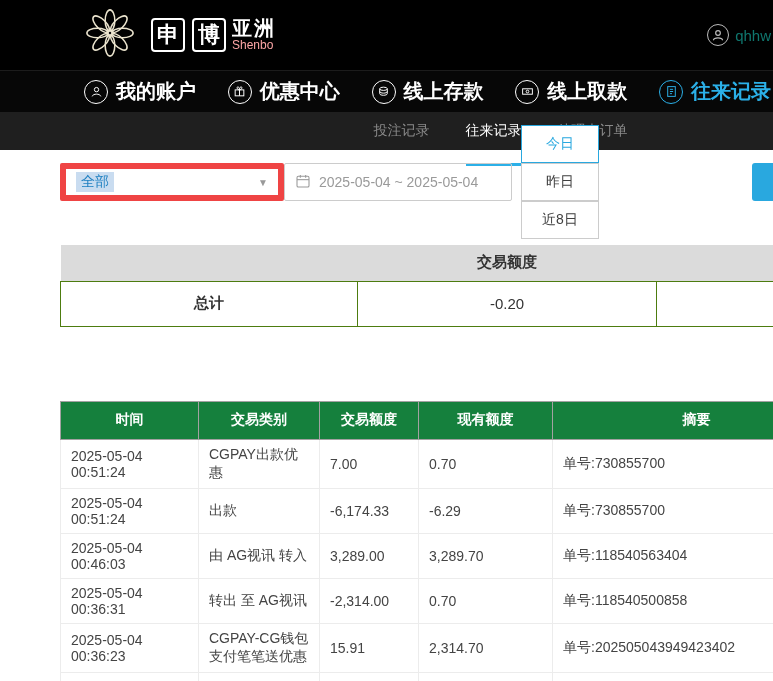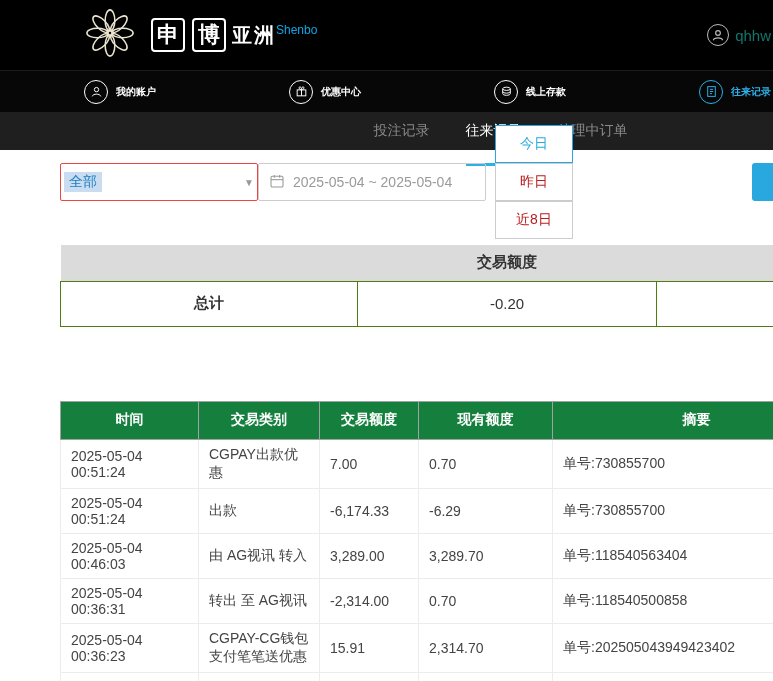--- a/index.html
+++ b/index.html
@@ -7,53 +7,53 @@
   body { font-family:"Liberation Sans","DejaVu Sans",sans-serif; }
   .page { position:relative; width:773px; height:681px; overflow:hidden; background:#fff; }
 
   
   .header { height:70px; background:#000; display:flex; align-items:center; position:relative; }
   .logo { display:flex; align-items:center; margin-left:84px; }
   .flower { margin-right:8px; }
   .char-box { width:34px; height:34px; border:2px solid #fff; border-radius:4px; color:#fff;
               font-size:22px; font-weight:bold; display:flex; align-items:center; justify-content:center;
               margin-left:7px; }
-  .brand-col { margin-left:6px; color:#fff; display:flex; line-height:1.1; }
+  .brand-col { margin-left:6px; color:#fff; display:flex; flex-direction:column; line-height:1.1; }
   .brand-region { font-size:20px; font-weight:bold; letter-spacing:2px; }
-  .brand-en { font-size:12px; color:#0ea5e9; }
+  .brand-en { font-size:12px; color:#fca5a5; }
   .user-area { position:absolute; right:2px; top:24px; display:flex; align-items:center; gap:6px; color:#0f766e; }
   .user-circle { width:22px; height:22px; border:1.5px solid #bbb; border-radius:50%;
                  display:flex; align-items:center; justify-content:center; color:#bbb; }
   .user-name { font-size:15px; white-space:nowrap; }
 
   
   .nav { height:42px; background:#070707; border-top:1px solid #1c1c1c; display:flex; align-items:center;
          justify-content:space-between; padding:0 2px 0 84px; }
-  .nav-item { display:flex; align-items:center; gap:8px; color:#fff; font-size:10px; font-weight:bold; cursor:pointer; }
+  .nav-item { display:flex; align-items:center; gap:8px; color:#fff; font-size:20px; font-weight:bold; cursor:pointer; }
   .nav-item.active { color:#2bb0e8; }
   .nav-icon { width:24px; height:24px; border:1.5px solid currentColor; border-radius:50%; flex:0 0 auto;
               display:flex; align-items:center; justify-content:center; }
   .nav-icon svg { stroke:currentColor; fill:none; stroke-width:1.8; }
 
   
   .subnav { height:38px; background:#1f1f1f; display:flex; justify-content:center; gap:36px; padding-left:228px; }
   .subtab { height:54px; line-height:36px; font-size:14px; color:#8a8a8a; cursor:pointer; border-bottom:3px solid transparent; }
   .subtab.active { color:#fff; border-bottom-color:#2bb0e8; }
 
   
   .filters { display:flex; align-items:center; margin:13px 0 0 60px; height:38px; }
-  .select-box { width:198px; height:38px; border:1px solid #ef4444; border-radius:2px; background:#fff;
-                display:flex; align-items:center; padding:0 3px; cursor:pointer; }
+  .select-box { width:224px; height:38px; border:6px solid #ef4444; border-radius:2px; background:#fff;
+                display:flex; align-items:center; padding:0 10px; cursor:pointer; }
   .select-value { background:#c9dcf0; color:#1d7fc0; font-size:14px; padding:1px 5px; }
   .caret { margin-left:auto; color:#999; font-size:10px; }
   .date-box { width:228px; height:38px; border:1px solid #ccc; border-radius:2px; 
               display:flex; align-items:center; gap:8px; padding:0 10px; color:#9a9a9a; font-size:14px; cursor:pointer; }
   .date-box svg { stroke:#999; fill:none; stroke-width:1.6; }
   .btn-group { display:flex; margin-left:10px;flex-direction:column; }
-  .quick-btn { width:78px; height:38px; border:1px solid #ccc; background:#fff; color:#b91c1c; font-size:14px;
+  .quick-btn { width:78px; height:38px; border:1px solid #ccc; background:#fff; color:#404040; font-size:14px;
                display:flex; align-items:center; justify-content:center; margin-left:-1px; cursor:pointer; }
   .quick-btn.active { border-color:#29a8df; color:#29a8df; position:relative; z-index:1; }
   .search-btn { position:absolute; right:0; top:163px; width:21px; height:38px; background:#29a8df;
                 border:none; border-radius:3px 0 0 3px; cursor:pointer; }
 
   
   .summary-table { width:713px; margin:44px 0 0 60px; border-collapse:collapse; table-layout:fixed;
                    font-size:15px; color:#333; }
   .summary-table thead td { background:#dbdbdb; height:36px; text-align:center; font-weight:bold; border:none; }
   .summary-table tbody td { background:#fff; height:45px; text-align:center; border:1px solid #4d7c0f; }
@@ -137,20 +137,29 @@
     <div class="nav-item">
       <span class="nav-icon">
         <svg width="13" height="13" viewBox="0 0 24 24">
             <ellipse cx="12" cy="7" rx="7" ry="3"></ellipse>
             <path d="M5 7v9c0 1.7 3.1 3 7 3s7-1.3 7-3V7"></path>
             <path d="M5 12c0 1.7 3.1 3 7 3s7-1.3 7-3"></path>
           </svg>
       </span>
       <span>线上存款</span>
     </div>
+    <div class="nav-item">
+      <span class="nav-icon">
+        <svg width="13" height="13" viewBox="0 0 24 24">
+            <rect x="3" y="7" width="18" height="10"></rect>
+            <circle cx="12" cy="12" r="2.5"></circle>
+          </svg>
+      </span>
+      <span>线上取款</span>
+    </div>
     <div class="nav-item active">
       <span class="nav-icon">
         <svg width="13" height="13" viewBox="0 0 24 24">
             <rect x="5" y="3" width="14" height="18"></rect>
             <line x1="9" y1="8" x2="15" y2="8"></line>
             <line x1="9" y1="12" x2="15" y2="12"></line>
             <line x1="9" y1="16" x2="13" y2="16"></line>
           </svg>
       </span>
       <span>往来记录</span>

